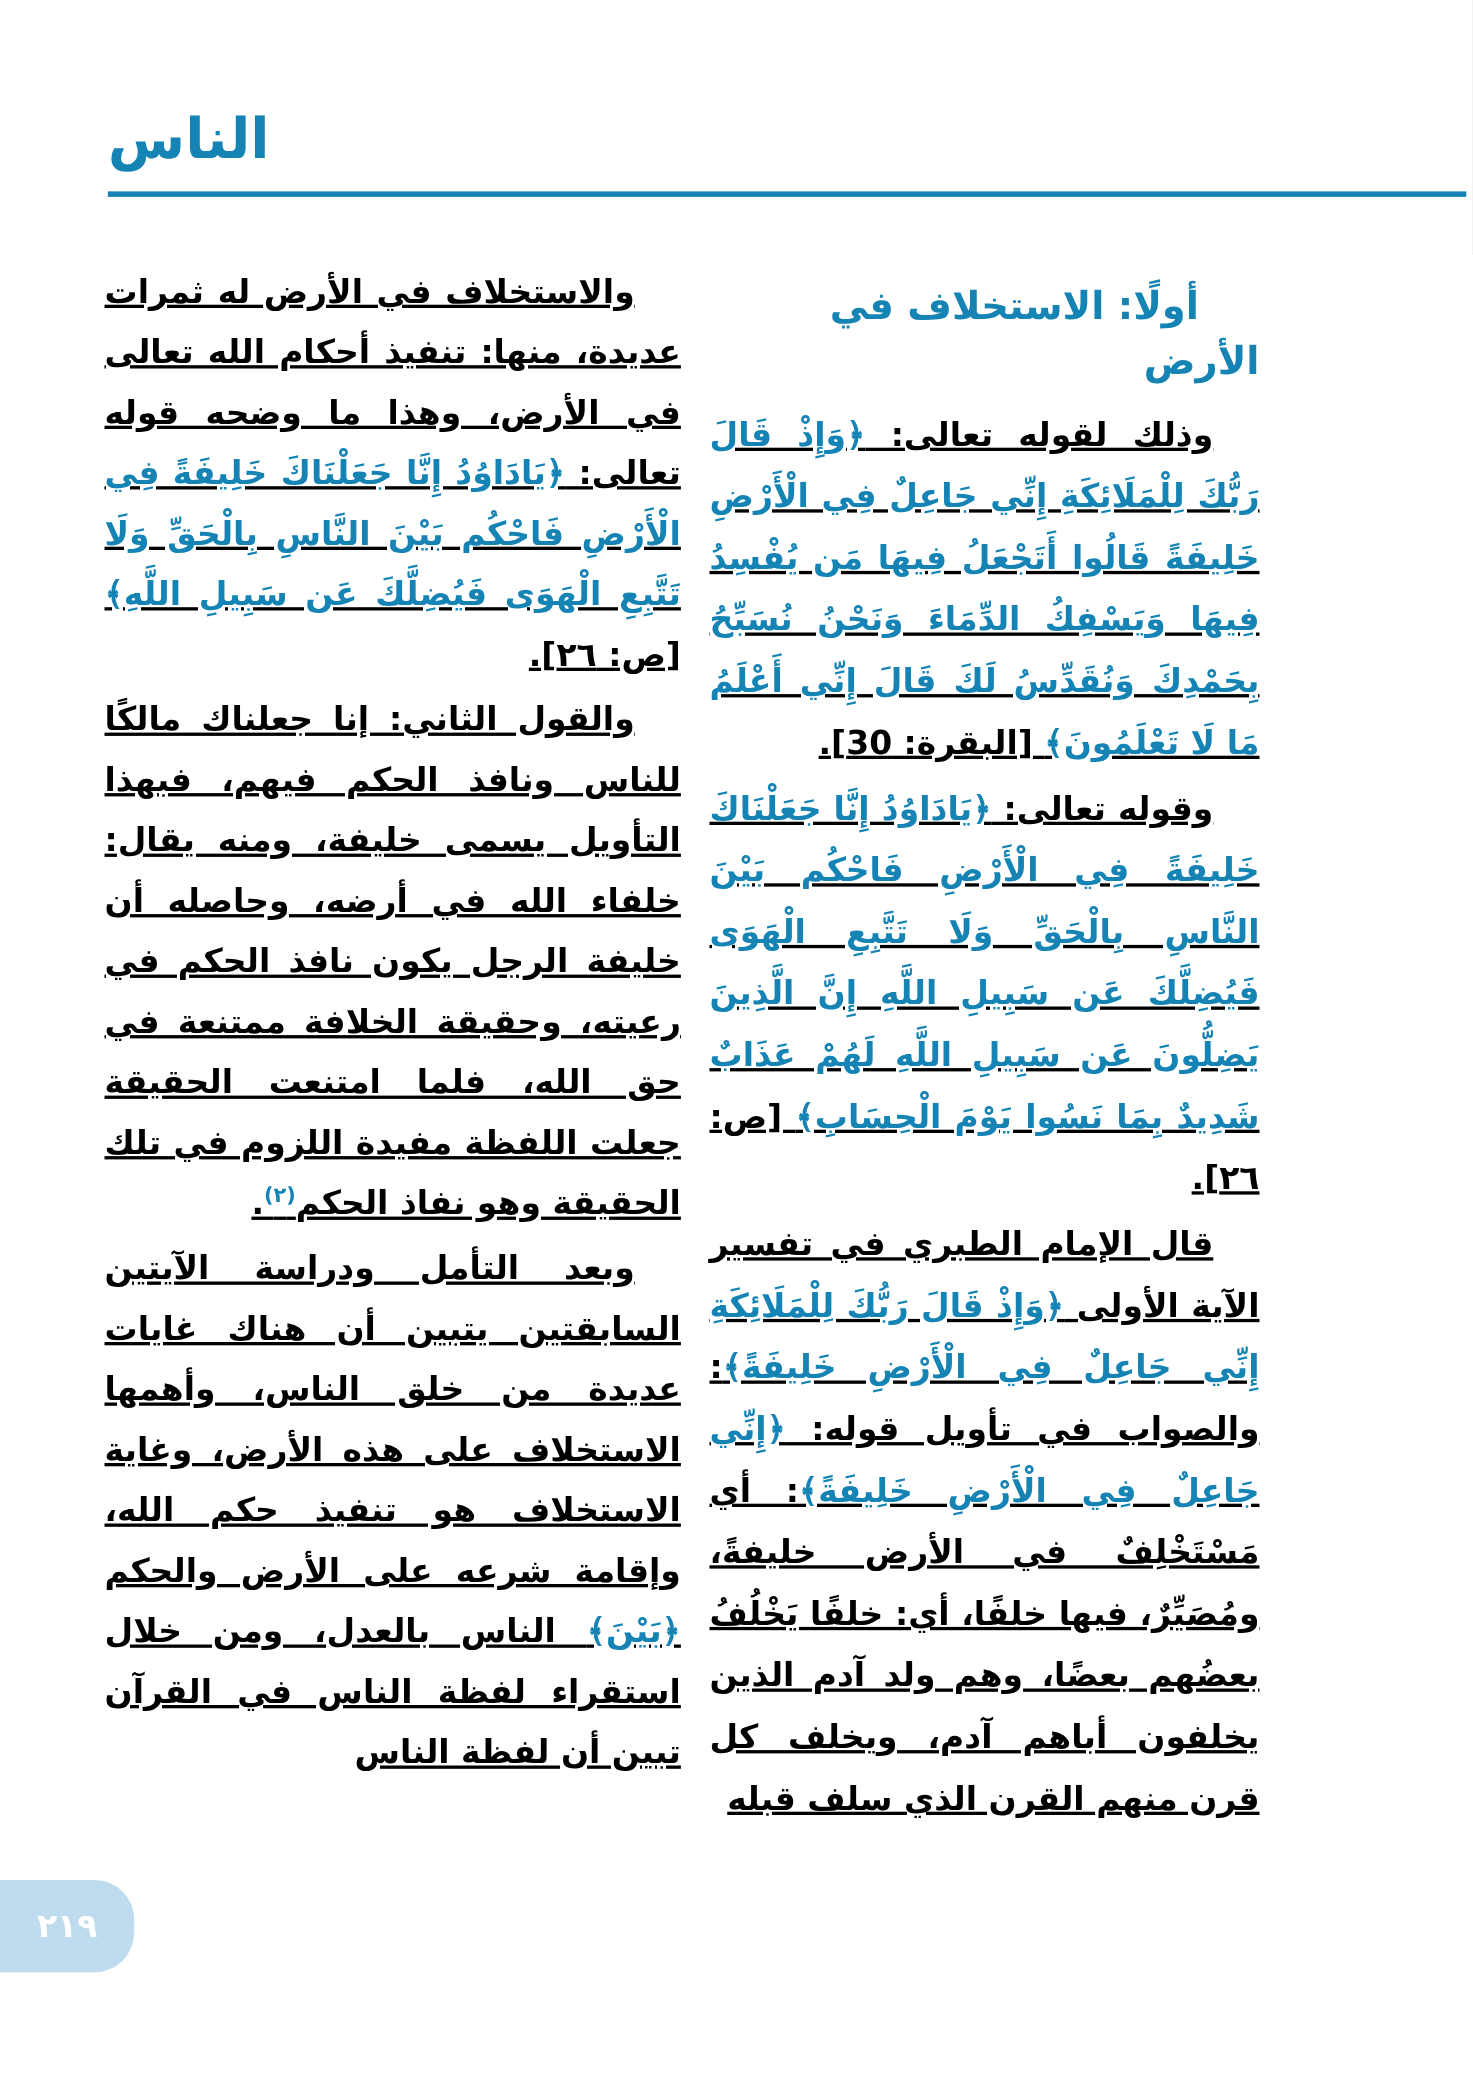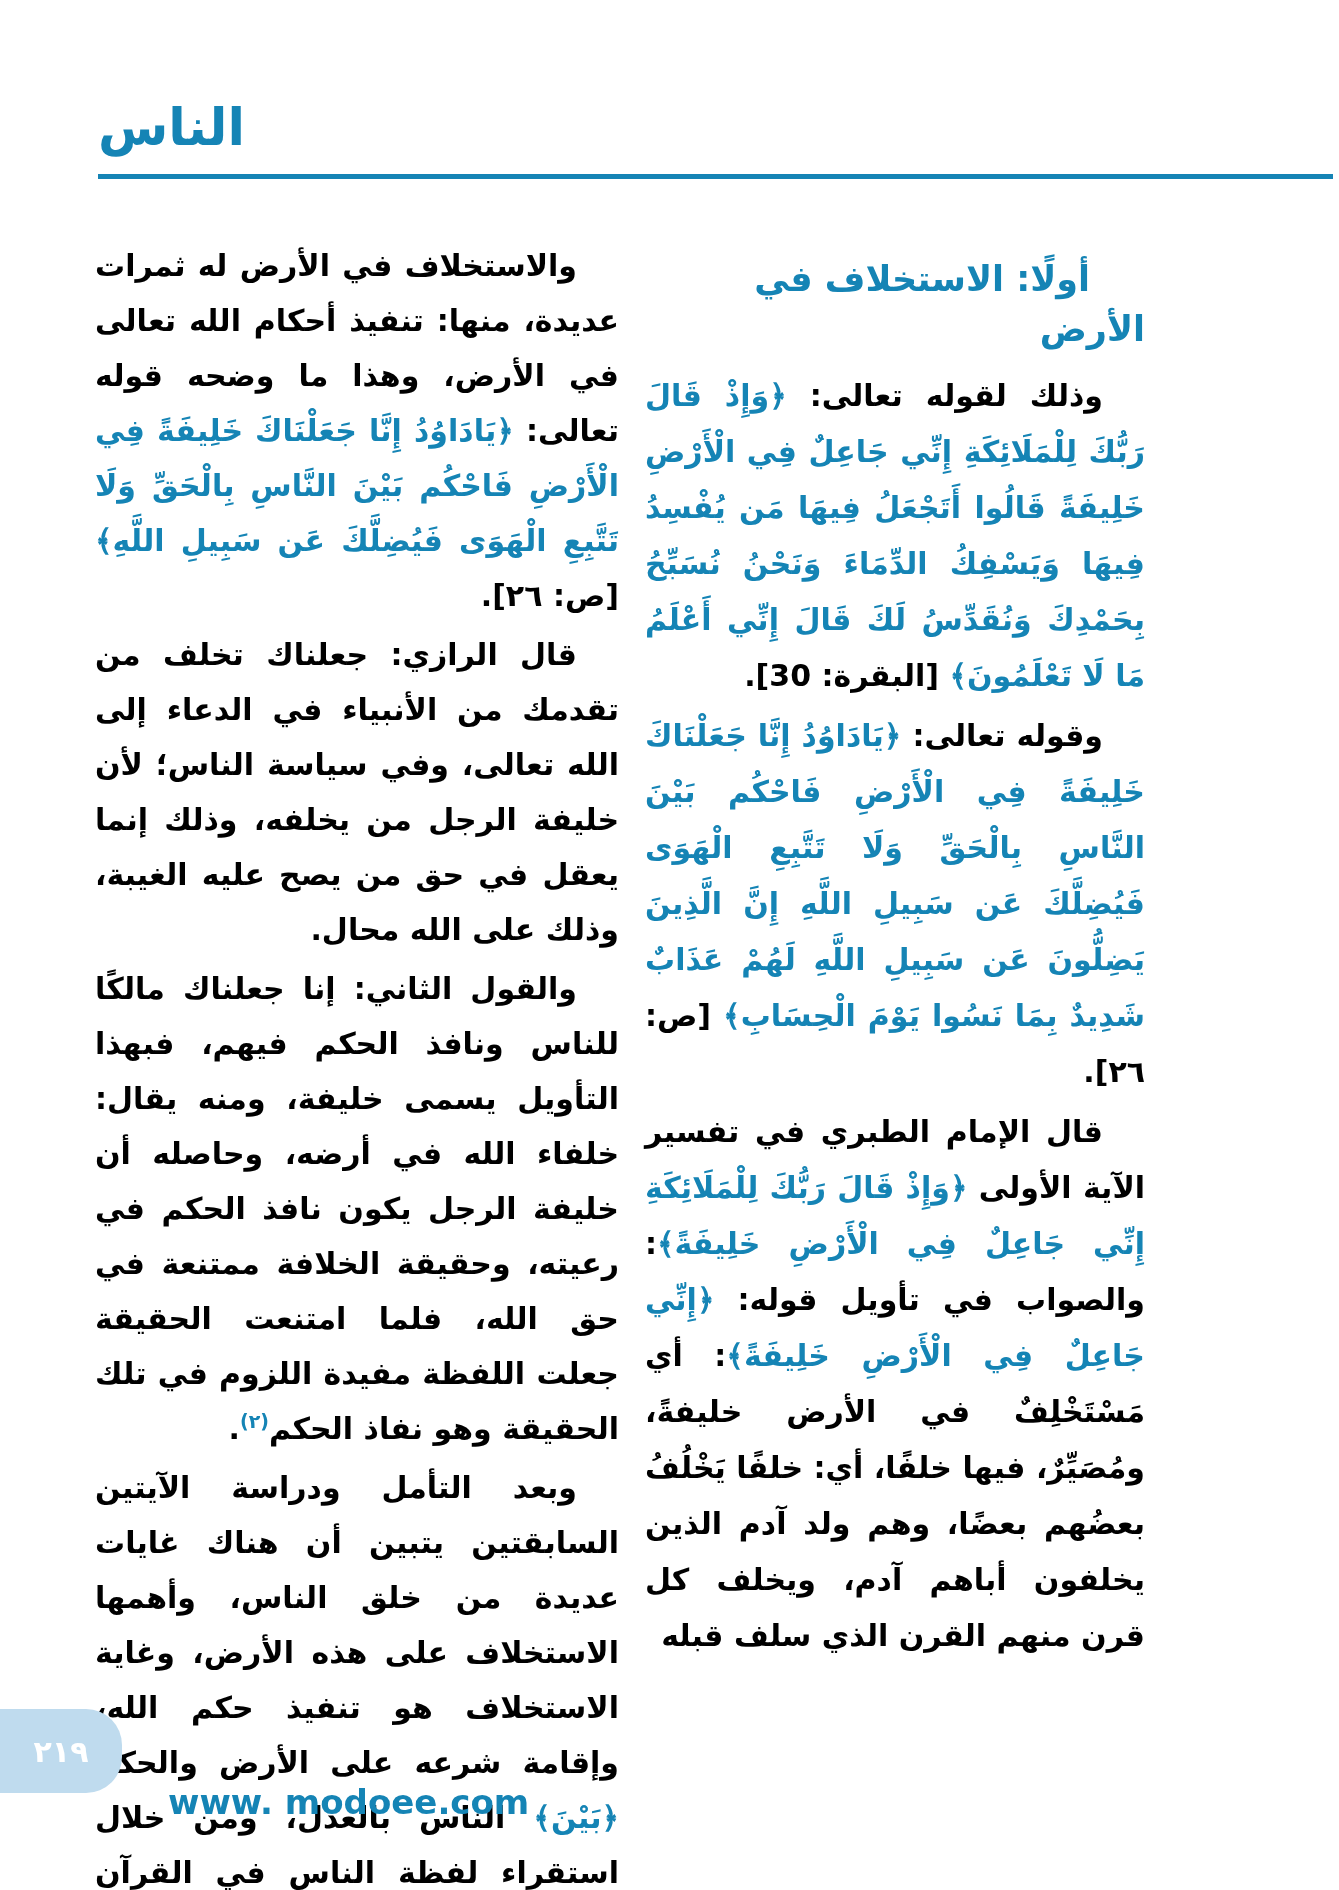--- a/index.html
+++ b/index.html
@@ -52,20 +52,21 @@
     padding:12px 8px 16px 8px;
     margin-bottom:14px;
   }
   .para{
     font-size:30px;
     line-height:55px;
     font-weight:bold;
     text-align:justify;
     text-indent:42px;
     margin:0 0 4px 0;
+    text-decoration:underline;
   }
   .col-right .para{line-height:56px;}
   .q{color:var(--accent);}
   .subhead{
     color:var(--accent);
     font-size:35px;font-weight:bold;
     line-height:50px;
     margin:16px 0 14px 0;
     text-indent:55px;
   }
@@ -116,28 +117,26 @@
       <p class="para"><span>وقوله تعالى: </span><span class="q">﴿يَادَاوُدُ إِنَّا جَعَلْنَاكَ خَلِيفَةً فِي الْأَرْضِ فَاحْكُم بَيْنَ النَّاسِ بِالْحَقِّ وَلَا تَتَّبِعِ الْهَوَى فَيُضِلَّكَ عَن سَبِيلِ اللَّهِ إِنَّ الَّذِينَ يَضِلُّونَ عَن سَبِيلِ اللَّهِ لَهُمْ عَذَابٌ شَدِيدٌ بِمَا نَسُوا يَوْمَ الْحِسَابِ﴾</span><span> [ص: ٢٦].</span></p>
 
       <p class="para"><span>قال الإمام الطبري في تفسير الآية الأولى </span><span class="q">﴿وَإِذْ قَالَ رَبُّكَ لِلْمَلَائِكَةِ إِنِّي جَاعِلٌ فِي الْأَرْضِ خَلِيفَةً﴾</span><span>: والصواب في تأويل قوله: </span><span class="q">﴿إِنِّي جَاعِلٌ فِي الْأَرْضِ خَلِيفَةً﴾</span><span>: أي مَسْتَخْلِفٌ في الأرض خليفةً، ومُصَيِّرٌ، فيها خلفًا، أي: خلفًا يَخْلُفُ بعضُهم بعضًا، وهم ولد آدم الذين يخلفون أباهم آدم، ويخلف كل قرن منهم القرن الذي سلف قبله</span></p>
 
     </section>
 
     <section class="col col-left">
 
       <p class="para"><span>والاستخلاف في الأرض له ثمرات عديدة، منها: تنفيذ أحكام الله تعالى في الأرض، وهذا ما وضحه قوله تعالى: </span><span class="q">﴿يَادَاوُدُ إِنَّا جَعَلْنَاكَ خَلِيفَةً فِي الْأَرْضِ فَاحْكُم بَيْنَ النَّاسِ بِالْحَقِّ وَلَا تَتَّبِعِ الْهَوَى فَيُضِلَّكَ عَن سَبِيلِ اللَّهِ﴾</span><span> [ص: ٢٦].</span></p>
 
-      <p class="para">قال الرازي: جعلناك تخلف من تقدمك من الأنبياء في الدعاء إلى الله تعالى، وفي سياسة الناس؛ لأن خليفة الرجل من يخلفه، وذلك إنما يعقل في حق من يصح عليه الغيبة، وذلك على الله محال.</p>
 
       <p class="para"><span>والقول الثاني: إنا جعلناك مالكًا للناس ونافذ الحكم فيهم، فبهذا التأويل يسمى خليفة، ومنه يقال: خلفاء الله في أرضه، وحاصله أن خليفة الرجل يكون نافذ الحكم في رعيته، وحقيقة الخلافة ممتنعة في حق الله، فلما امتنعت الحقيقة جعلت اللفظة مفيدة اللزوم في تلك الحقيقة وهو نفاذ الحكم</span><span class="ref">(٢)</span><span>.</span></p>
 
       <p class="para"><span>وبعد التأمل ودراسة الآيتين السابقتين يتبين أن هناك غايات عديدة من خلق الناس، وأهمها الاستخلاف على هذه الأرض، وغاية الاستخلاف هو تنفيذ حكم الله، وإقامة شرعه على الأرض والحكم </span><span class="q">﴿بَيْنَ﴾</span><span> الناس بالعدل، ومن خلال استقراء لفظة الناس في القرآن تبين أن لفظة الناس</span></p>
 
     </section>
 
   </main>
 
   <div class="page-pill">
     <span class="num">٢١٩</span>
   </div>
-  <div class="website">www. modoee.com</div>
 
 </div>
 
 </body></html>

